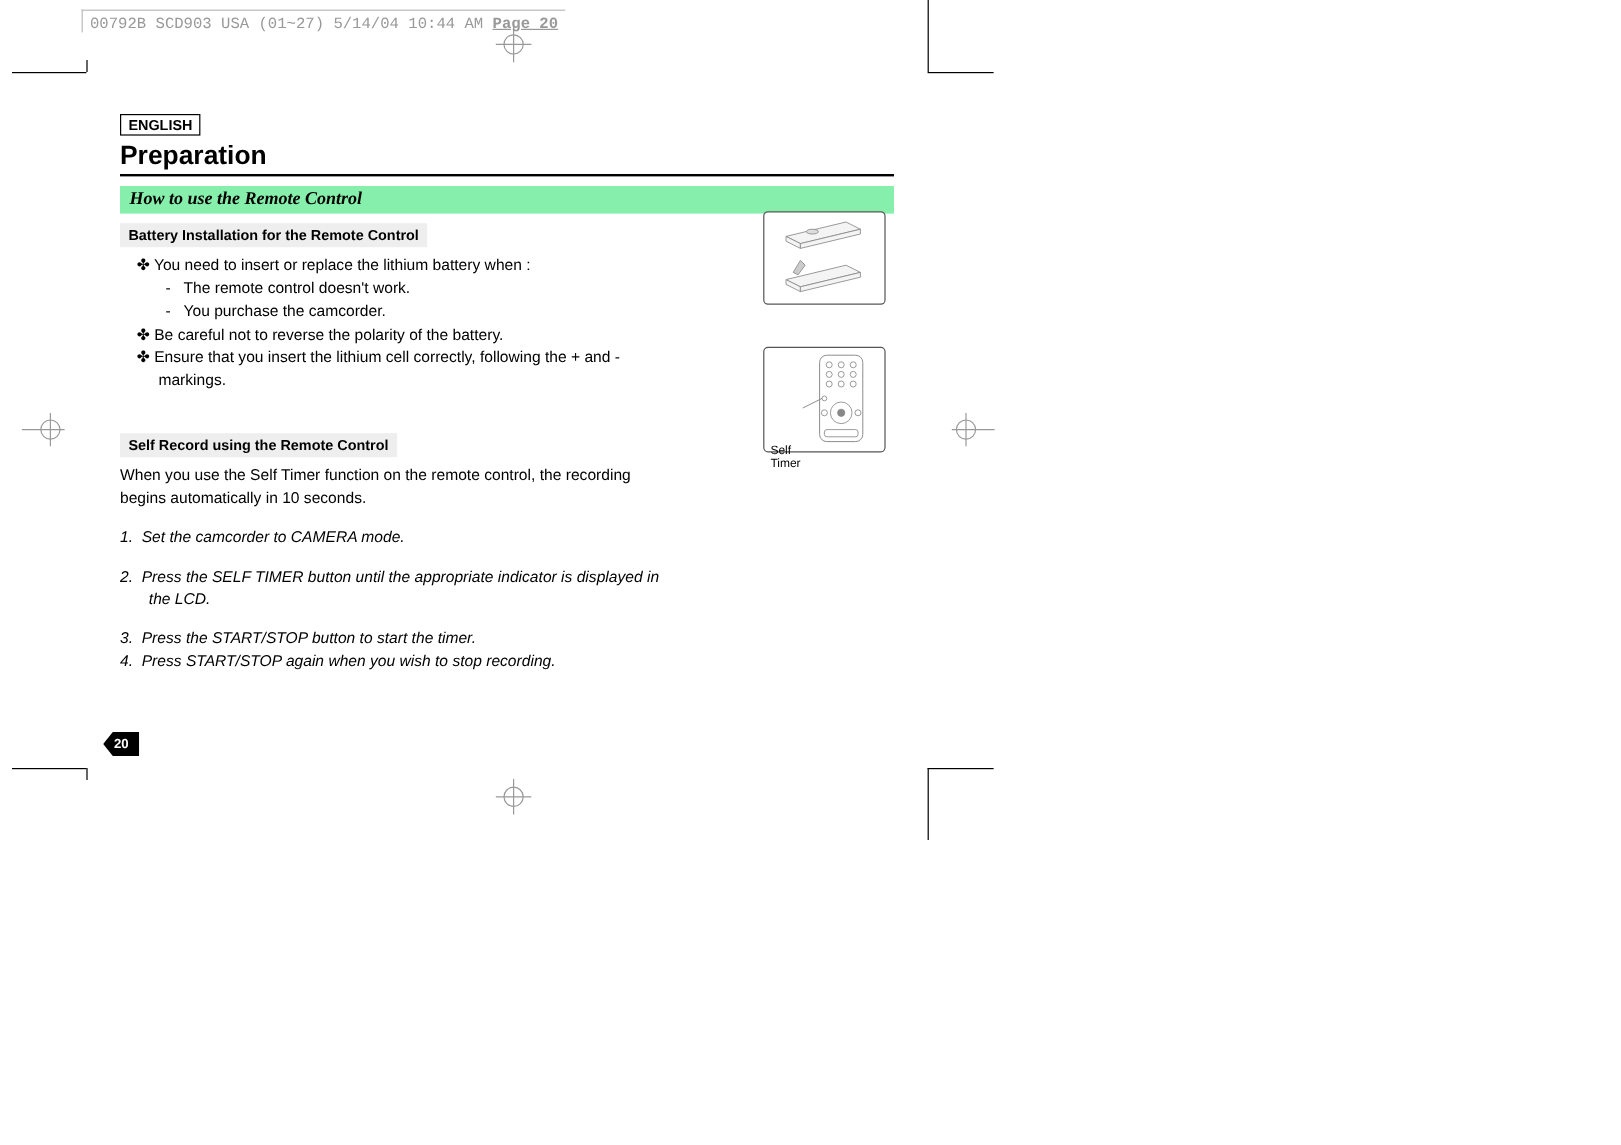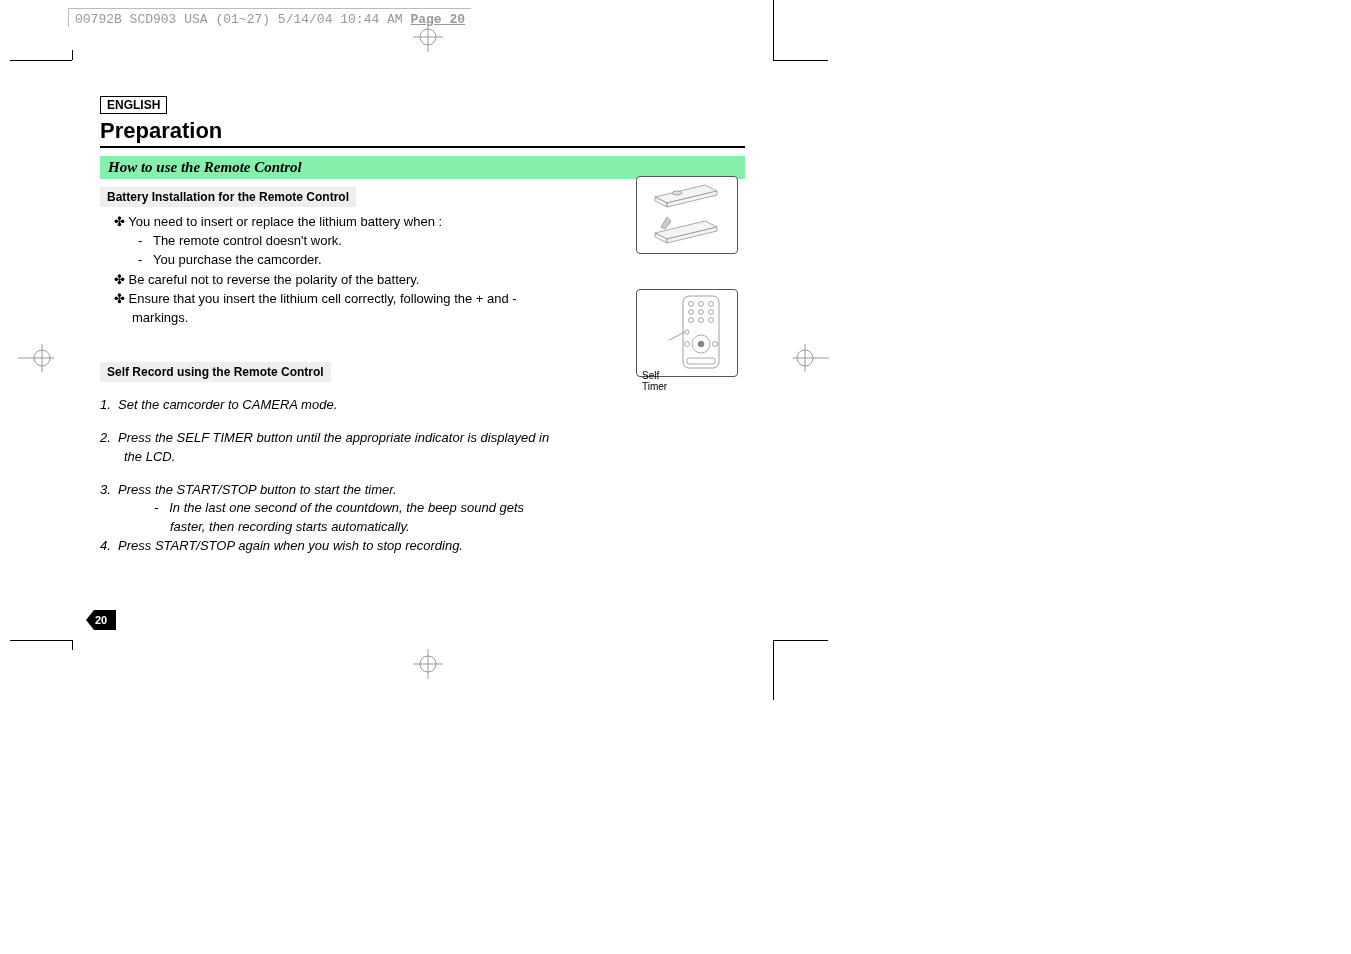--- a/index.html
+++ b/index.html
@@ -191,26 +191,26 @@
   <ul class="body-text">
     <li class="flower-item">You need to insert or replace the lithium battery when :</li>
     <li class="dash-item">The remote control doesn't work.</li>
     <li class="dash-item">You purchase the camcorder.</li>
     <li class="flower-item">Be careful not to reverse the polarity of the battery.</li>
     <li class="flower-item">Ensure that you insert the lithium cell correctly, following the + and - markings.</li>
   </ul>
 
   <div style="height:26px;"></div>
   <div class="sub-bar">Self Record using the Remote Control</div>
+  <p class="intro-p" style="width:440px;">When you use the Self Timer function on the remote control, the recording begins automatically in 10 seconds.</p>
 
   <ol class="num-list">
     <li>1.&nbsp;&nbsp;<span>Set the camcorder to CAMERA mode.</span></li>
     <li>2.&nbsp;&nbsp;<span>Press the SELF TIMER button until the appropriate indicator is displayed in the LCD.</span></li>
     <li style="margin-bottom:0;">3.&nbsp;&nbsp;<span>Press the START/STOP button to start the timer.</span>
-      <div class="sub">-&nbsp;&nbsp;&nbsp;<span>In the last one second of the countdown, the beep sound gets faster, then recording starts automatically.</span></div>
     </li>
     <li style="">4.&nbsp;&nbsp;<span>Press START/STOP again when you wish to stop recording.</span></li>
   </ol>
 </div>
 
 <div class="fig-box fig-battery">
   <svg width="100" height="76" viewBox="0 0 100 76">
     <g stroke="#888" fill="#f4f4f4" stroke-width="0.7">
       <path d="M18 20 L68 8 L80 14 L30 26 Z"></path>
       <path d="M18 20 L30 26 L30 30 L18 24 Z"></path>

